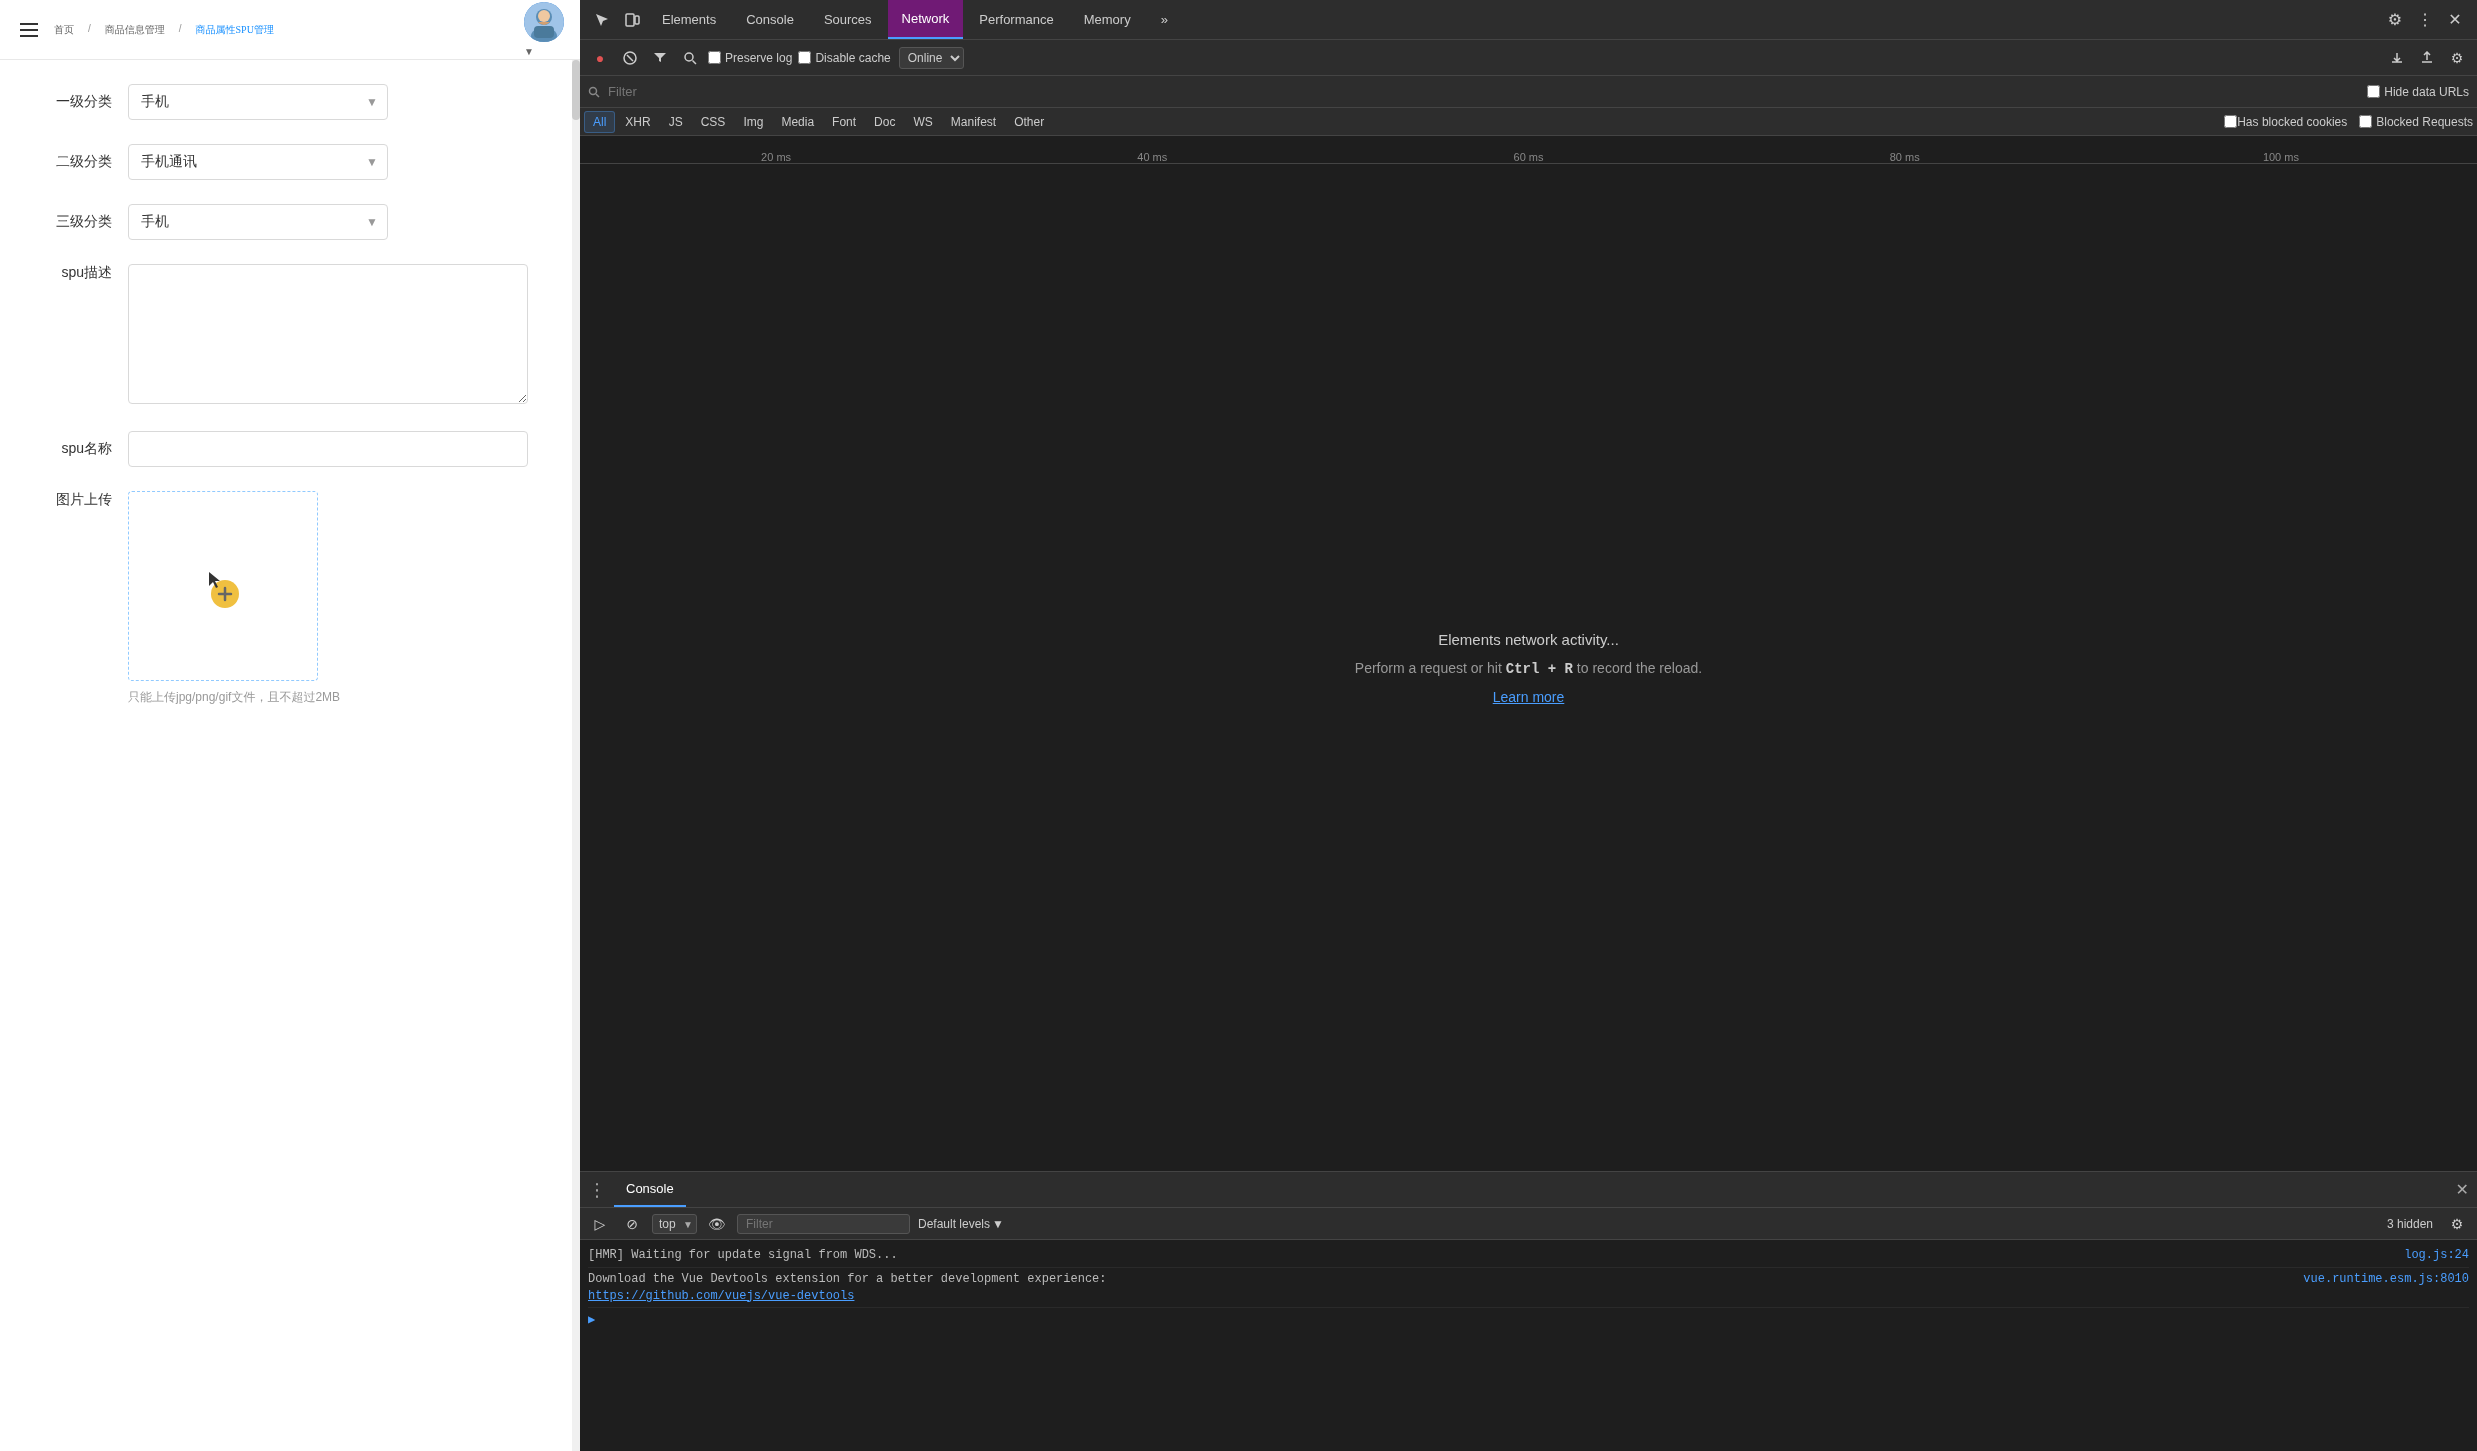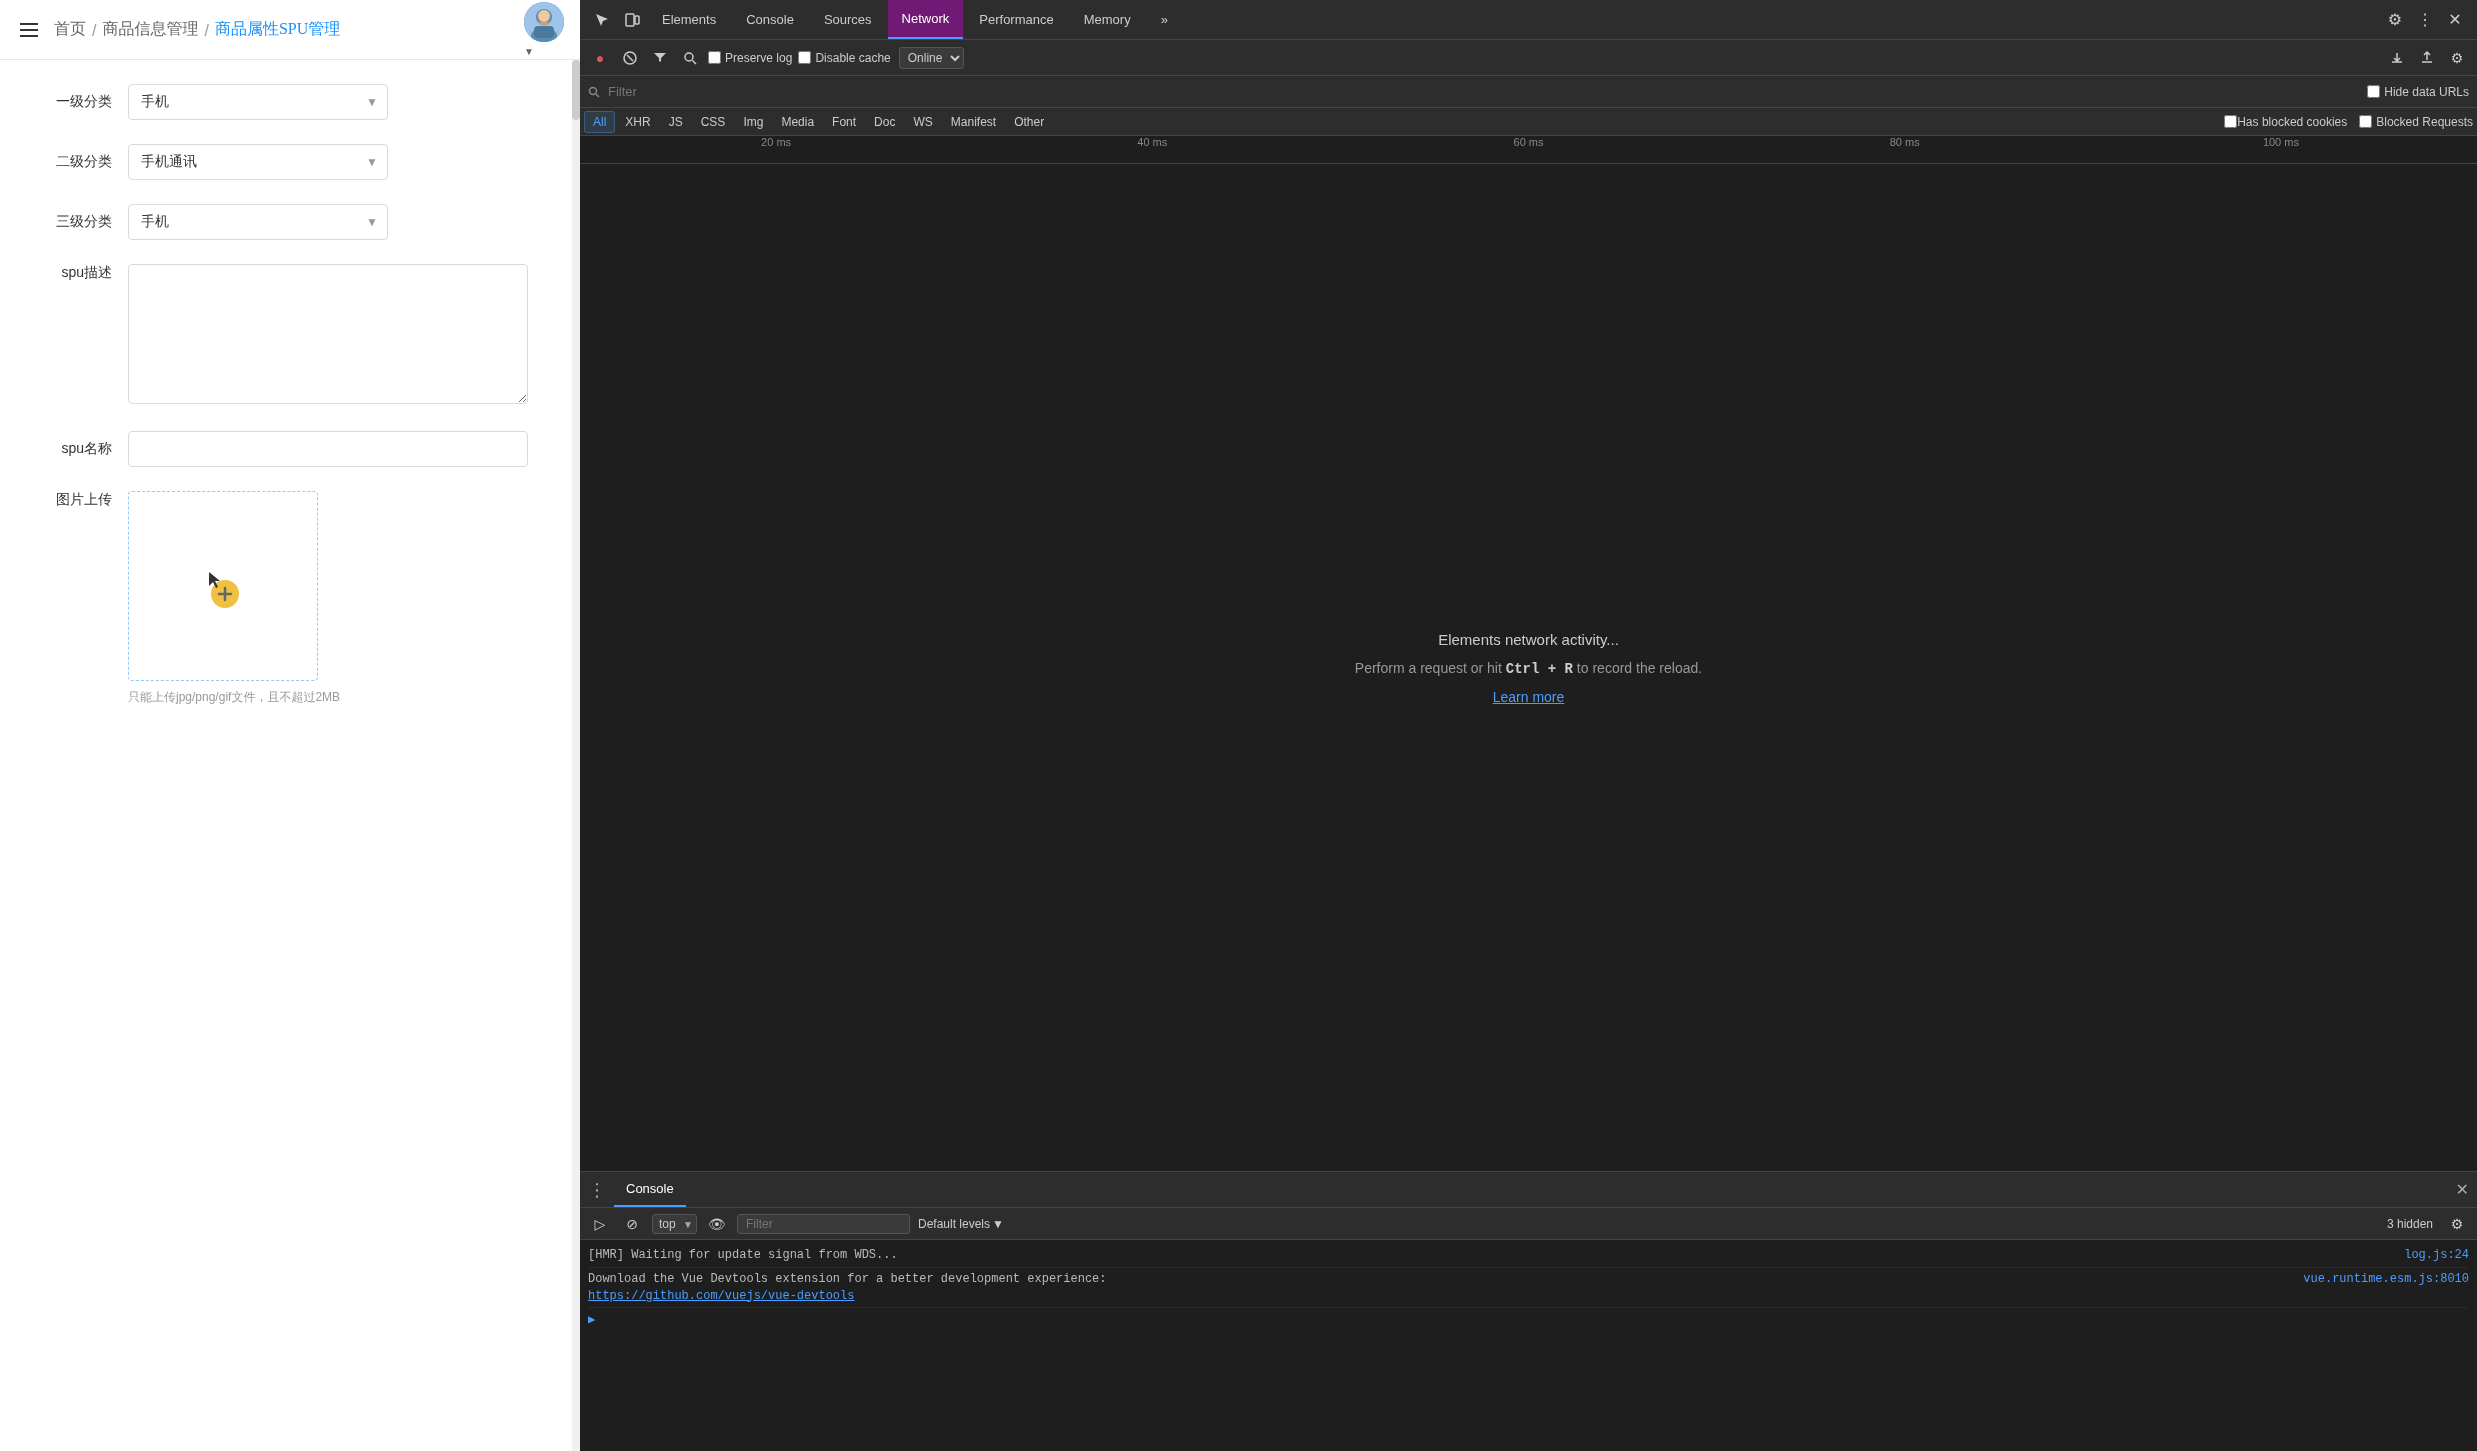--- a/index.html
+++ b/index.html
@@ -22,21 +22,21 @@
       padding: 0 16px;
       height: 60px;
       background: #fff;
       border-bottom: 1px solid #e8e8e8;
       gap: 12px;
     }
     .header-menu-icon {
       display: flex; flex-direction: column; gap: 4px; cursor: pointer; padding: 4px;
     }
     .header-menu-icon span { display: block; width: 18px; height: 2px; background: #333; }
-    .breadcrumb { display: flex; align-items: flex-end; gap: 6px; flex: 1; font-size: 16px; }
+    .breadcrumb { display: flex; align-items: flex-start; gap: 14px; flex: 1; font-size: 10px; }
     .breadcrumb-item { color: #666; cursor: pointer; }
     .breadcrumb-item.active { color: #1890ff; font-family: Liberation Serif, serif; }
     .breadcrumb-sep { color: #999; }
     .avatar-container { position: relative; cursor: pointer; }
     .avatar { width: 40px; height: 40px; border-radius: 50%; background: #4a90d9; display: flex; align-items: center; justify-content: center; overflow: hidden; }
     .avatar-svg { width: 40px; height: 40px; }
 
     
     .form-content {
       flex: 1;
@@ -272,21 +272,21 @@
     .type-btn.active { background: #4a9eff22; color: #4a9eff; border: 1px solid #4a9eff55; }
     .has-blocked { display: flex; align-items: center; gap: 4px; font-size: 12px; color: #ccc; margin-left: auto; }
     .has-blocked input { accent-color: #4a9eff; }
 
     
     .timeline-bar {
       background: #1e1e1e;
       height: 28px;
       border-bottom: 1px solid #444;
       display: flex;
-      align-items: flex-start;
+      align-items: flex-end;
       padding: 0 8px;
       flex-shrink: 0;
       position: relative;
     }
     .timeline-labels {
       display: flex;
       width: 100%;
       font-size: 11px;
       color: #888;
     }

